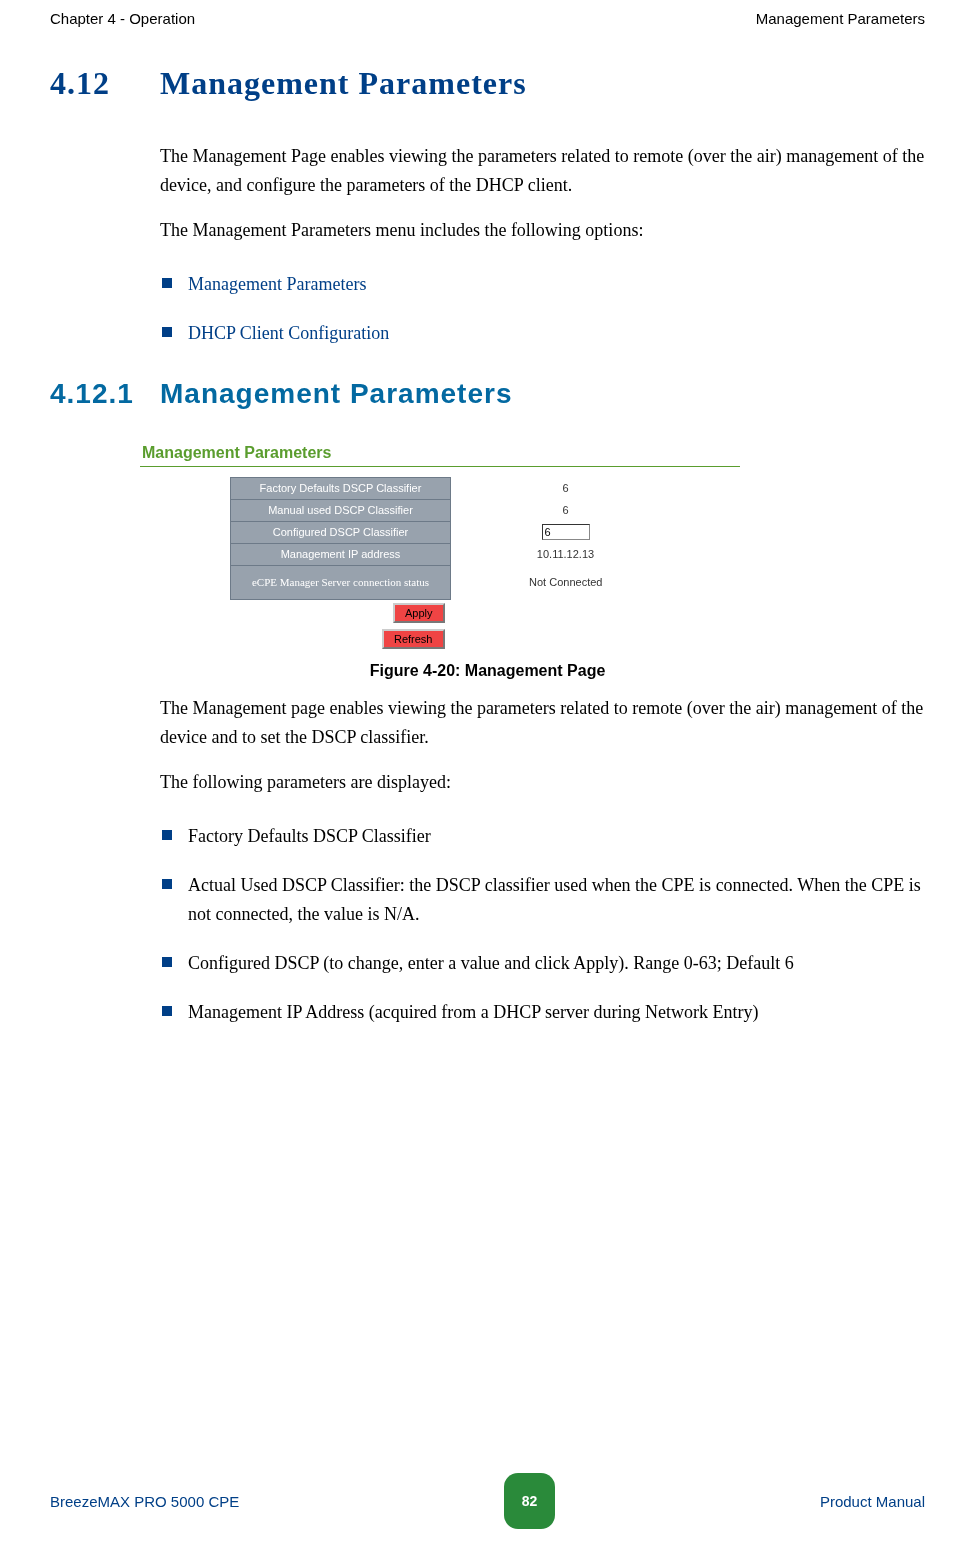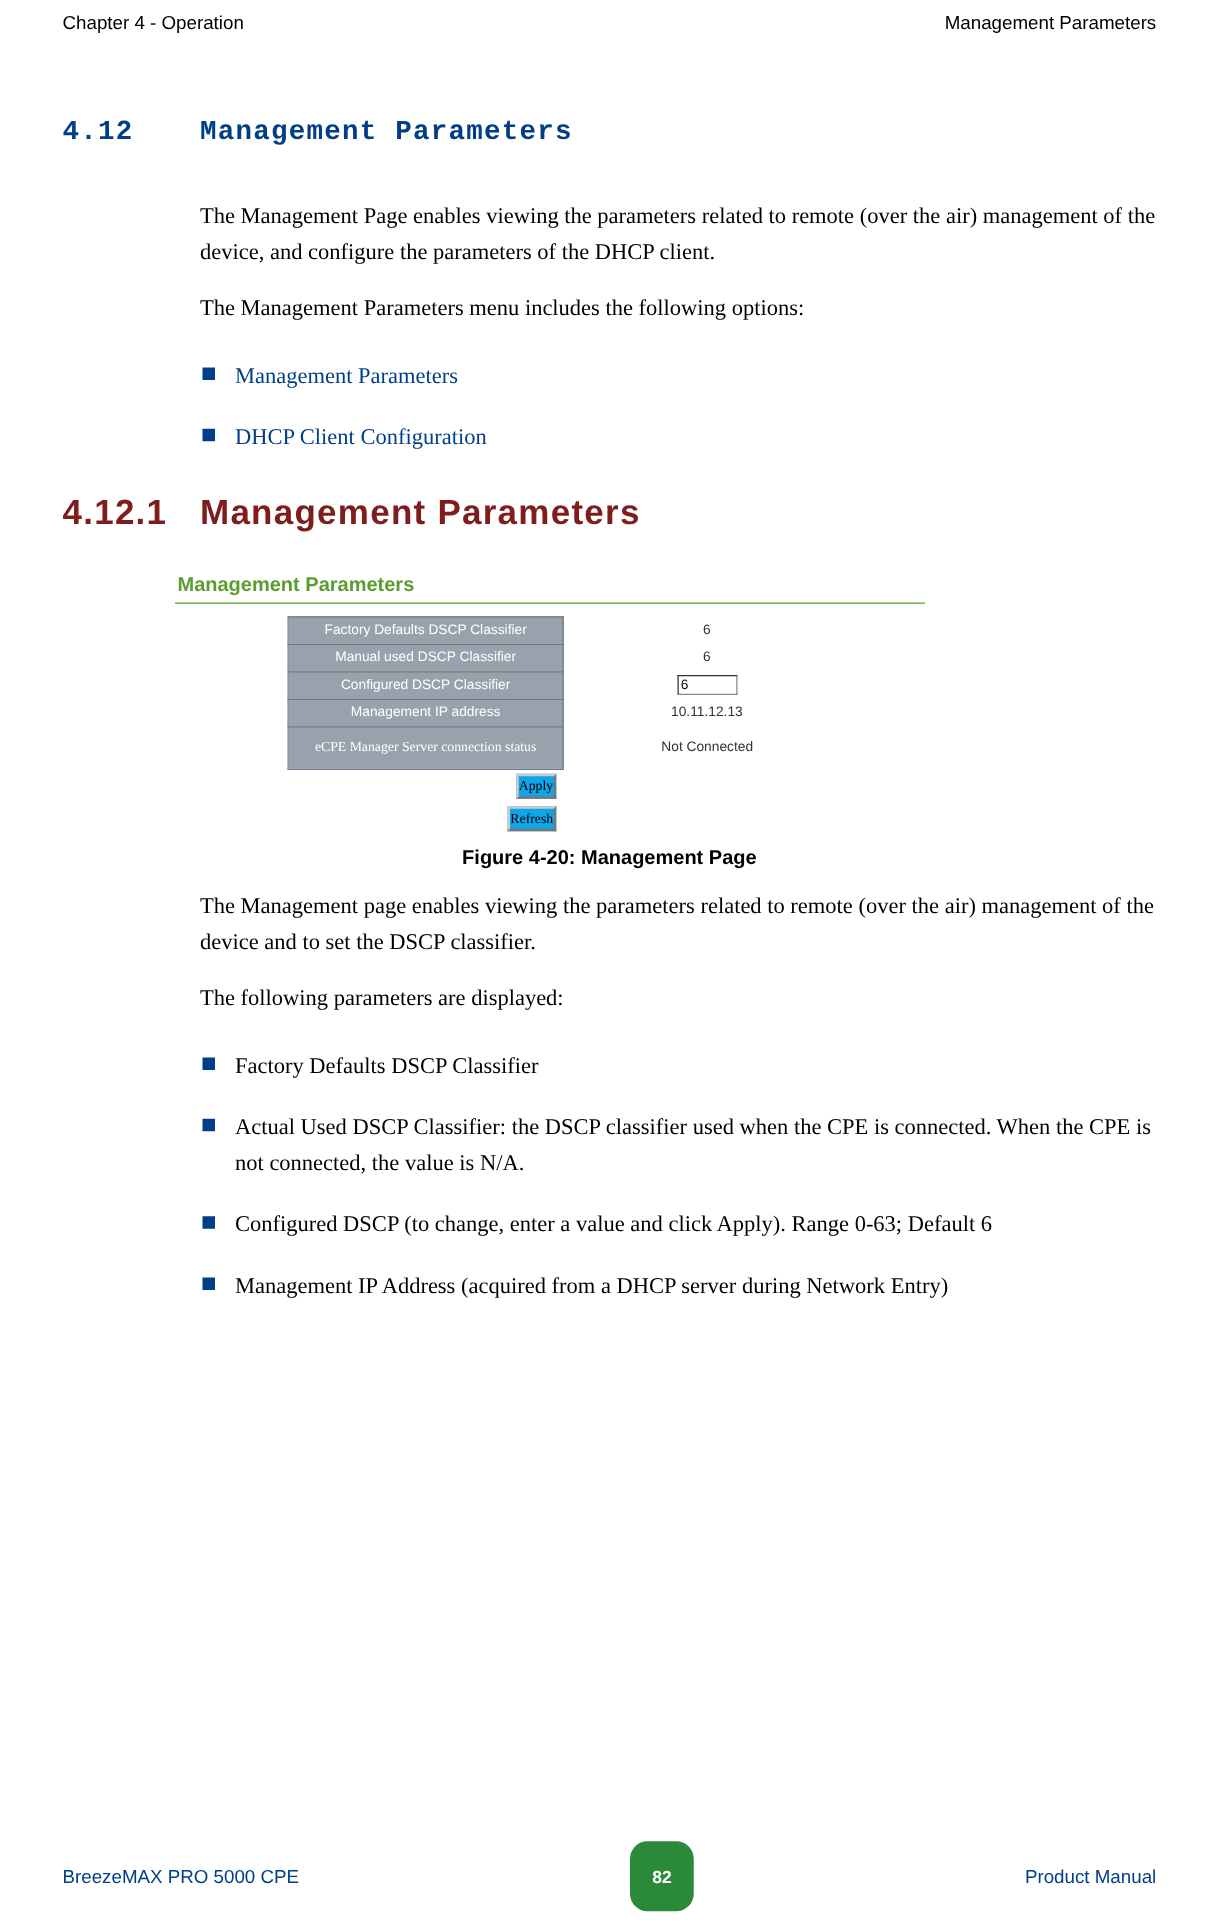--- a/index.html
+++ b/index.html
@@ -19,34 +19,33 @@
     font-size: 15px;
     padding-top: 10px;
     padding-bottom: 8px;
   }
   .content {
     padding-top: 30px;
     padding-left: 0;
     padding-right: 0;
   }
   .h1 {
-    font-family: Liberation Mono, monospace;
-    font-weight: bold;
-    font-size: 22px;
+    font-family: Liberation Serif, serif;
+    font-weight: bold;
+    font-size: 32px;
     color: #003f87;
     letter-spacing: 1px;
     margin-bottom: 40px;
-    margin-top: 28px;
   }
   .h1-num { display: inline-block; width: 110px; }
   .h2 {
     font-family: Arial, Helvetica, sans-serif;
     font-weight: bold;
     font-size: 28px;
-    color: #7f1d1d;
+    color: #0369a1;
     letter-spacing: 1px;
     margin-top: 20px;
     margin-bottom: 30px;
   }
   .h2-num { display: inline-block; width: 110px; }
   .body-text {
     font-size: 18px;
     line-height: 1.6;
     margin-left: 110px;
     margin-bottom: 16px;
@@ -124,24 +123,24 @@
   .mp-input {
     width: 48px;
     font-size: 11px;
     text-align: left;
     padding: 1px 2px;
     border: 1px inset #888;
     background: #fff;
   }
   .mp-btnrow { text-align: left; padding-top: 6px; }
   .mp-btn {
-    font-family: Liberation Serif, serif;
+    font-family: Liberation Sans, sans-serif;
     font-size: 11px;
-    padding: 2px 0;
-    background: #0ea5e9;
+    padding: 2px 10px;
+    background: #ef4444;
     border: 2px outset #ccc;
     cursor: pointer;
   }
   .footer {
     position: absolute;
     left: 50px;
     right: 50px;
     bottom: 16px;
     display: flex;
     align-items: center;

